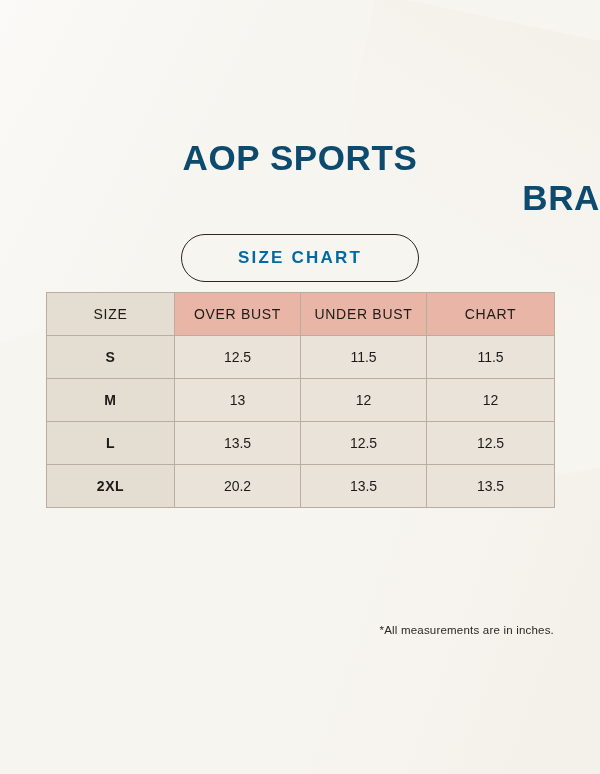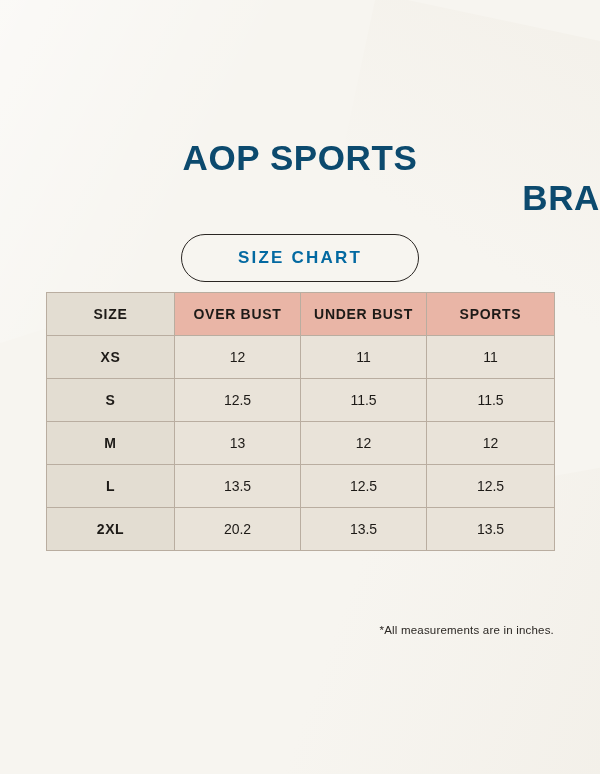--- a/index.html
+++ b/index.html
@@ -92,21 +92,21 @@
   table.size-chart th,
   table.size-chart td {
     border: 1px solid #b9ada0;
     height: 40px;
     text-align: center;
     font-size: 14px;
     color: #1d1a17;
   }
   thead th {
     background: #e9b5a6;
-    font-weight: bold;
+    font-weight: normal;
     font-size: 14px;
     letter-spacing: 0.7px;
     height: 50px;
   }
   thead th.size-col {
     background: #e3ddd2;
   }
   tbody td {
     background: #e9e3d9;
   }
@@ -156,30 +156,24 @@
         <col class="c1">
           <col class="c2">
           <col class="c3">
           <col class="c4">
       </colgroup>
       <thead>
         <tr>
           <th class="size-col">SIZE</th>
           <th>OVER BUST</th>
           <th>UNDER BUST</th>
-          <th>SPORTS</th>
+          <th>CHART</th>
         </tr>
       </thead>
       <tbody>
-        <tr>
-          <td class="size-col">XS</td>
-          <td>12</td>
-          <td>11</td>
-          <td>11</td>
-        </tr>
         <tr>
           <td class="size-col">S</td>
           <td>12.5</td>
           <td>11.5</td>
           <td>11.5</td>
         </tr>
         <tr>
           <td class="size-col">M</td>
           <td>13</td>
           <td>12</td>

